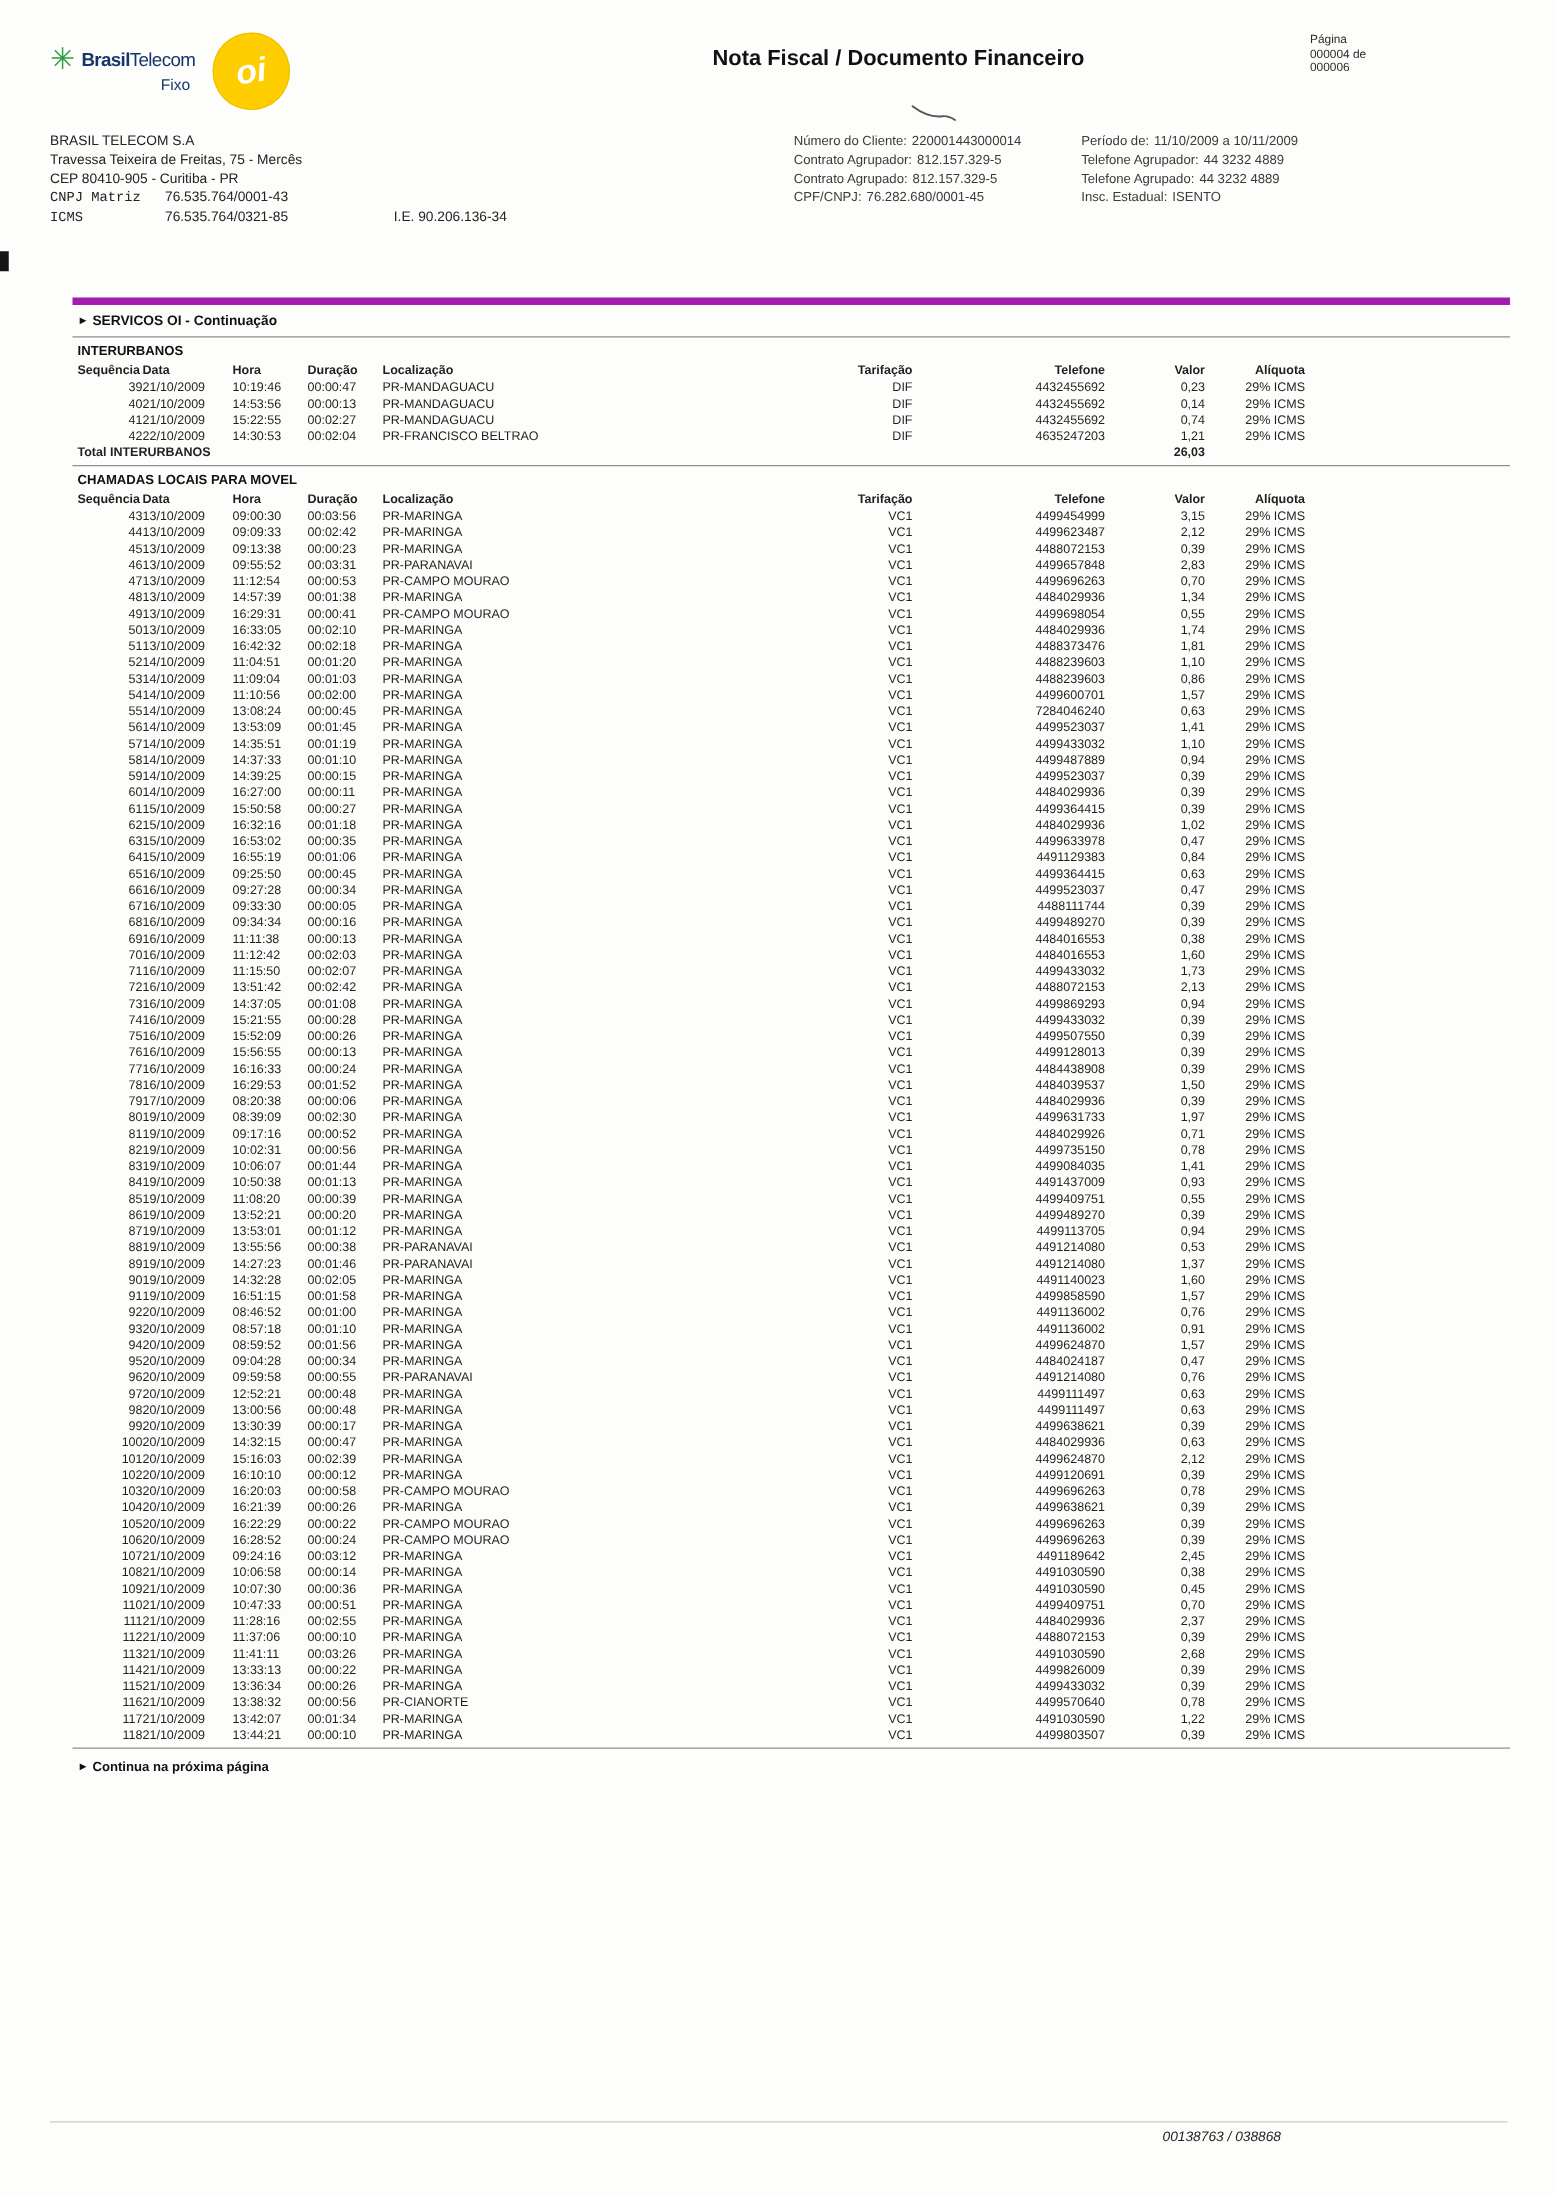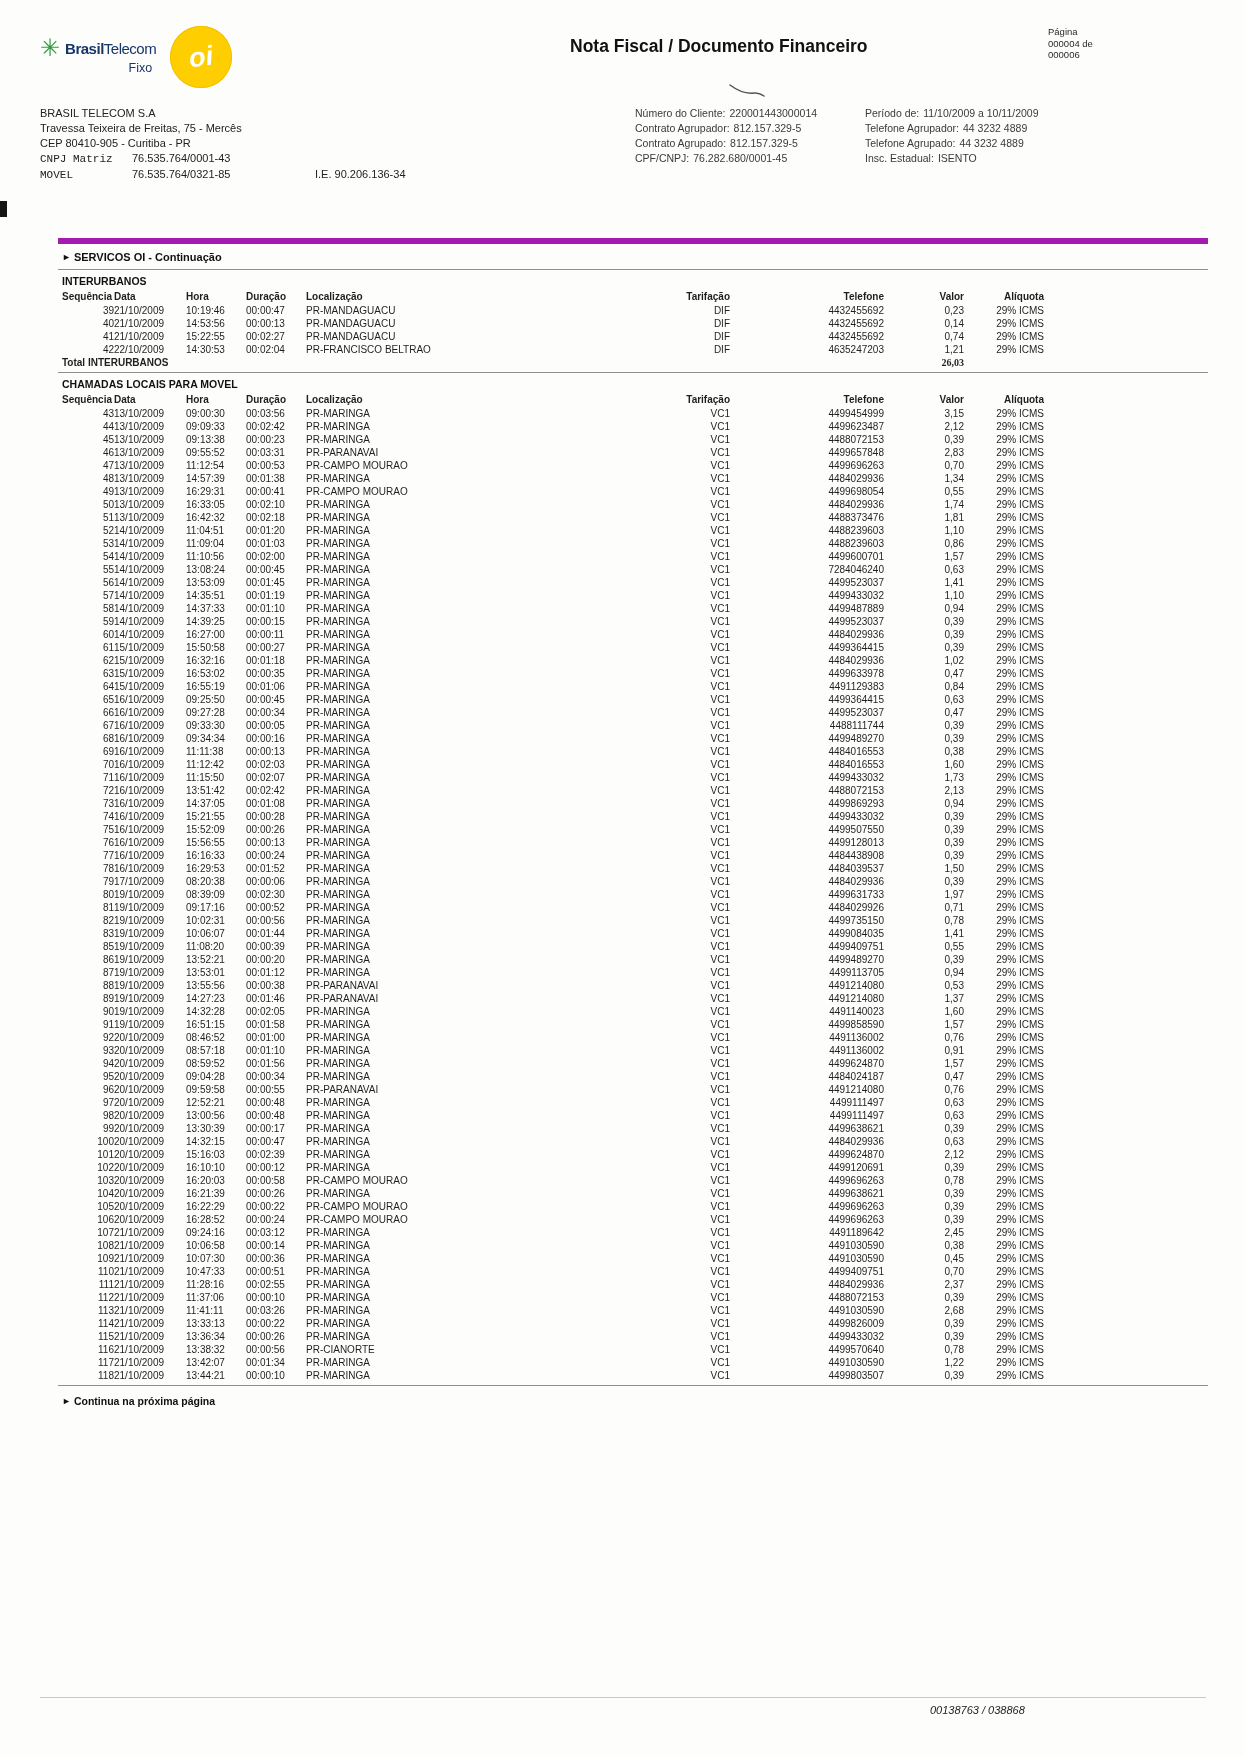--- a/index.html
+++ b/index.html
@@ -45,21 +45,21 @@
   .tbl-section.last { border-bottom:1px solid #8f8f8f; }
   .tbl-name { font-size:10.5px; font-weight:bold; padding:3px 0 2px 0; color:#111; }
   table.calls { border-collapse:collapse; table-layout:fixed; width:982px; }
   table.calls th, table.calls td { font-size:10px; height:13px; line-height:13px; padding:0; white-space:nowrap; overflow:visible; color:#1f1f1f; }
   table.calls th { font-weight:bold; height:15px; line-height:15px; }
   .a-l { text-align:left; } .a-r { text-align:right; }
   td.c0 { padding-right:9px; }
   td.c5 { padding-right:6px; }
   td.c8 { padding-right:2px; }
   .total-label { font-weight:bold; padding-left:22px; }
-  .total-value { font-weight:bold;font-family:Liberation Serif, serif; }
+  .total-value { font-weight:bold; }
   .continua { padding:9px 0 0 4px; font-size:10.5px; color:#111; }
   .continua b { margin-left:3px; }
 
   
   .bottom-line { position:absolute; left:40px; top:1697px; width:1166px; border-top:1px solid #c9c9c6; }
   .doc-number { position:absolute; left:930px; top:1704px; font-size:11px; color:#222;font-style:italic; }
 </style>
 </head>
 <body>
 
@@ -91,21 +91,21 @@
 </div>
 
 <div class="company">
   <div>BRASIL TELECOM S.A</div>
   <div>Travessa Teixeira de Freitas, 75 - Mercês</div>
   <div>CEP 80410-905 - Curitiba - PR</div>
   <div>
     <span class="lbl-w">CNPJ Matriz</span><span>76.535.764/0001-43</span>
   </div>
   <div>
-    <span class="lbl-w">MOVEL</span><span class="val-w">76.535.764/0321-85</span><span>I.E. 90.206.136-34</span>
+    <span class="lbl-w">ICMS</span><span class="val-w">76.535.764/0321-85</span><span>I.E. 90.206.136-34</span>
   </div>
 </div>
 
 <div class="client-info">
   <div class="ci-col1">
       <div class="ci-row"><span class="ci-label">Número do Cliente:</span><span class="ci-value">220001443000014</span></div>
       <div class="ci-row"><span class="ci-label">Contrato Agrupador:</span><span class="ci-value">812.157.329-5</span></div>
       <div class="ci-row"><span class="ci-label">Contrato Agrupado:</span><span class="ci-value">812.157.329-5</span></div>
       <div class="ci-row"><span class="ci-label">CPF/CNPJ:</span><span class="ci-value">76.282.680/0001-45</span></div>
     </div>
@@ -675,20 +675,31 @@
               <td class="a-l c1">19/10/2009</td>
               <td class="a-l c2">10:06:07</td>
               <td class="a-l c3">00:01:44</td>
               <td class="a-l c4">PR-MARINGA</td>
               <td class="a-r c5">VC1</td>
               <td class="a-r c6">4499084035</td>
               <td class="a-r c7">1,41</td>
               <td class="a-r c8">29% ICMS</td>
             </tr>
             <tr>
+              <td class="a-r c0">84</td>
+              <td class="a-l c1">19/10/2009</td>
+              <td class="a-l c2">10:50:38</td>
+              <td class="a-l c3">00:01:13</td>
+              <td class="a-l c4">PR-MARINGA</td>
+              <td class="a-r c5">VC1</td>
+              <td class="a-r c6">4491437009</td>
+              <td class="a-r c7">0,93</td>
+              <td class="a-r c8">29% ICMS</td>
+            </tr>
+            <tr>
               <td class="a-r c0">85</td>
               <td class="a-l c1">19/10/2009</td>
               <td class="a-l c2">11:08:20</td>
               <td class="a-l c3">00:00:39</td>
               <td class="a-l c4">PR-MARINGA</td>
               <td class="a-r c5">VC1</td>
               <td class="a-r c6">4499409751</td>
               <td class="a-r c7">0,55</td>
               <td class="a-r c8">29% ICMS</td>
             </tr>

